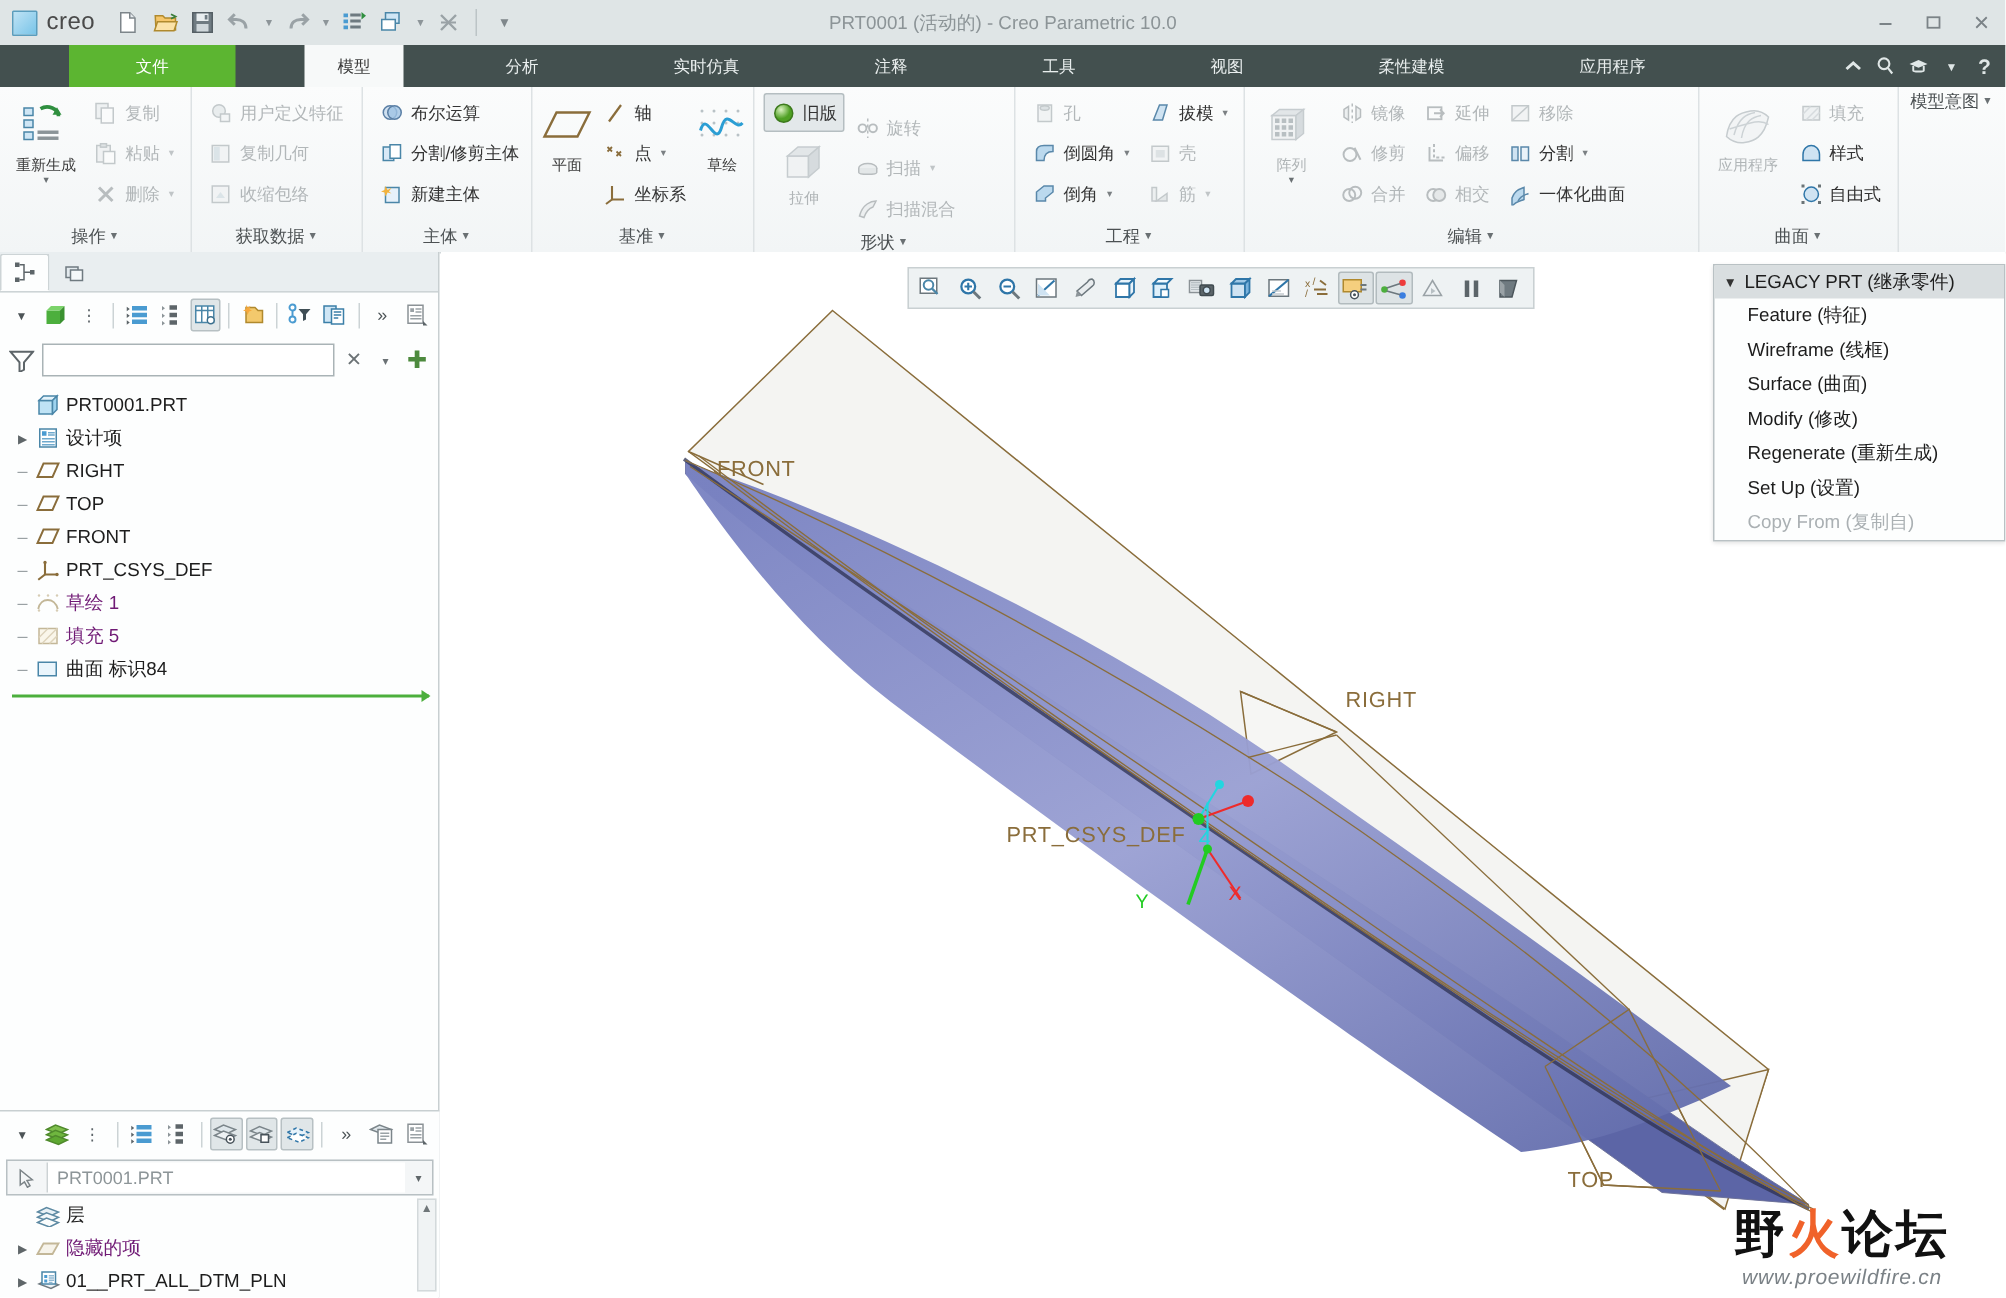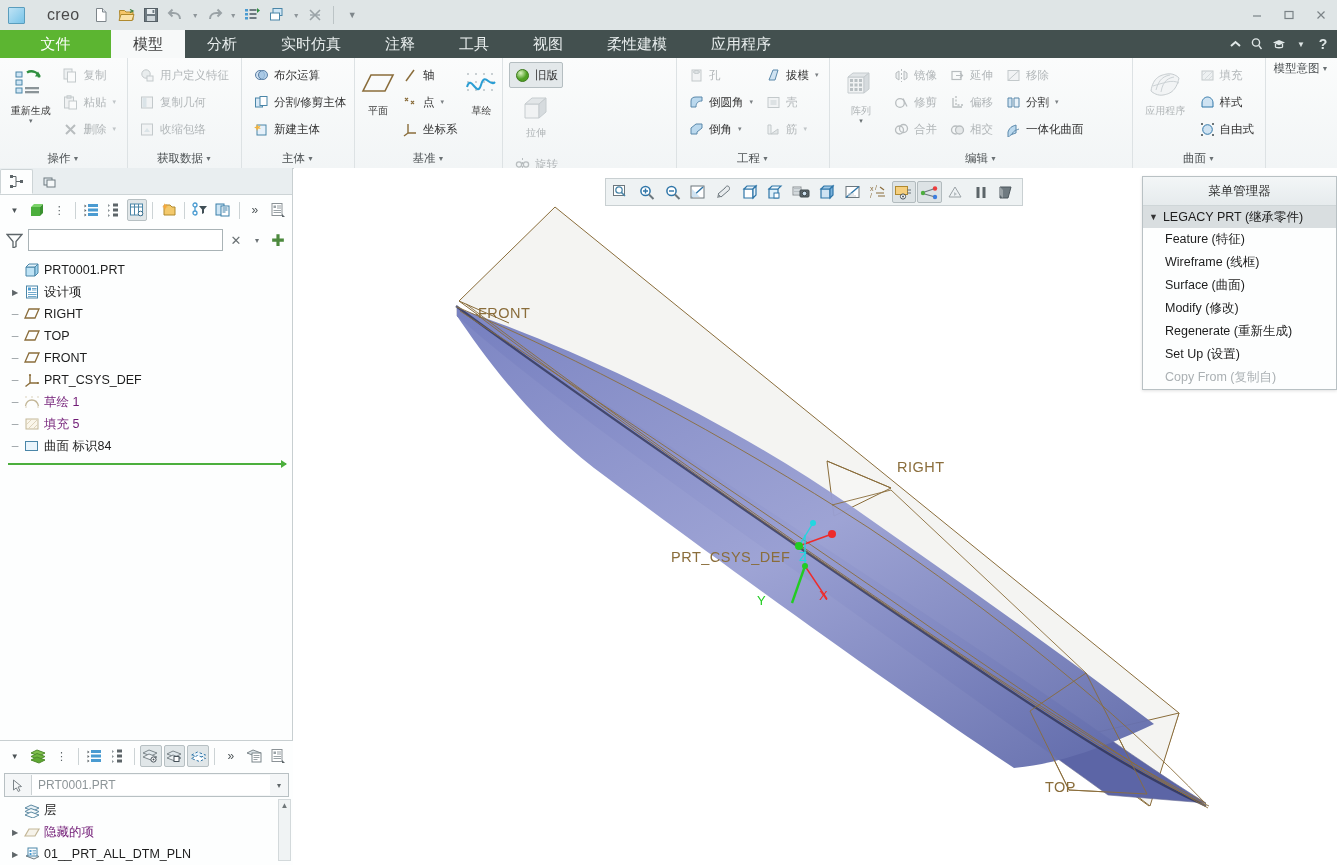--- a/index.html
+++ b/index.html
@@ -7,39 +7,39 @@
     width:1337px;height:865px;overflow:hidden;
     font-family:"Liberation Sans","DejaVu Sans",sans-serif;
     font-size:12px;color:#222;background:#fff;
     -webkit-font-smoothing:antialiased;
   }
   .app{position:relative;width:1337px;height:865px;}
 
   
   .titlebar{position:absolute;left:0;top:0;width:1337px;height:30px;background:#dfe5e6;
     border-bottom:1px solid #cdd4d6;display:flex;align-items:center;}
-  .creo-logo{display:flex;align-items:center;gap:22px;padding:0 10px 0 8px;}
+  .creo-logo{display:flex;align-items:center;gap:6px;padding:0 10px 0 8px;}
   .creo-cube{width:15px;height:15px;background:linear-gradient(135deg,#bfe3f5,#78c4e8);
     border:1px solid #5a9dbd;border-radius:1px;}
   .creo-word{font-size:16px;color:#4a4a4a;letter-spacing:.3px;}
   .qat{display:flex;align-items:center;gap:1px;}
   .qat .qbtn{width:24px;height:24px;display:flex;align-items:center;justify-content:center;
     border-radius:2px;cursor:default;position:relative;}
   .qsep{width:1px;height:18px;background:#bcc4c6;margin:0 5px;}
   .title-text{position:absolute;left:0;right:0;text-align:center;font-size:12.5px;color:#8c9497;
     pointer-events:none;}
   .winbtns{position:absolute;right:0;top:0;height:30px;display:flex;}
   .winbtn{width:32px;height:30px;display:flex;align-items:center;justify-content:center;
     color:#9aa2a5;font-size:13px;}
 
   
   .ribbon-tabs{position:absolute;left:0;top:30px;width:1337px;height:28px;background:#43504f;
     display:flex;align-items:stretch;}
-  .rtab{display:flex;align-items:center;justify-content:center;color:#e9eeee;font-size:15px;
-    padding:0 22px;cursor:default;white-space:nowrap;}
+  .rtab{display:flex;align-items:center;justify-content:center;color:#e9eeee;font-size:11px;
+    padding:0 22px;cursor:default;white-space:nowrap;margin-left:46px;}
   .rtab.file{background:#5cb531;color:#fff;min-width:67px;font-weight:normal;}
   .rtab.active{background:#f7f9f9;color:#3b3b3b;}
   .ribbon-right{position:absolute;right:4px;top:30px;height:28px;display:flex;align-items:center;gap:2px;}
   .rr-btn{width:20px;height:22px;display:flex;align-items:center;justify-content:center;color:#dfe6e6;
     font-size:12px;}
 
   
   .ribbon{position:absolute;left:0;top:58px;width:1337px;height:110px;
     background:linear-gradient(#fbfcfc,#f2f5f6);border-bottom:1px solid #cfd6d8;display:flex;}
   .rgroup{position:relative;display:flex;flex-direction:column;border-right:1px solid #dde2e4;
@@ -212,20 +212,21 @@
             <path d="M3 3l10 10M13 3L3 13" stroke="#9aa2a6" stroke-width="1.6" fill="none"></path>
             <path d="M3 8h10" stroke="#9aa2a6" stroke-width="1.4"></path>
           </svg>
       </div>
       <div class="qsep"></div>
       <div class="qbtn">
           <span style="font-size:9px;color:#7f878b">▼</span>
         </div>
     </div>
 
+    <div class="title-text">PRT0001 (活动的) - Creo Parametric 10.0</div>
 
     <div class="winbtns">
       <div class="winbtn">
         <svg width="12" height="12" viewBox="0 0 12 12">
             <path d="M2 7h8" stroke="#7b8387" stroke-width="1.2"></path>
           </svg>
       </div>
       <div class="winbtn">
         <svg width="12" height="12" viewBox="0 0 12 12">
             <rect x="2" y="2.5" width="8" height="7" fill="none" stroke="#7b8387" stroke-width="1.2"></rect>
@@ -466,21 +467,21 @@
           </div>
           <div class="lb">草绘</div>
         </div>
       </div>
       <div class="rgroup-label">
         <span>基准</span><span class="caret">▼</span>
       </div>
     </div>
 
     <div class="rgroup" style="width:174px">
-      <div class="rgroup-body" style="flex-direction:column;align-items:flex-start">
+      <div class="rgroup-body" style="align-items:flex-start">
         <div style="display:flex;flex-direction:column;align-items:center;">
           <div class="smbtn toggled" style="margin-bottom:2px;">
             <span class="ic">
               <svg width="15" height="15" viewBox="0 0 15 15">
                   <defs>
                     <radialGradient id="lg" cx="35%" cy="30%">
                       <stop offset="0" stop-color="#dbf3c1"></stop>
                       <stop offset="1" stop-color="#4fa024"></stop>
                     </radialGradient>
                   </defs>
@@ -1312,24 +1313,29 @@
           </svg>
       </div>
       <div class="gbtn">
         <svg width="19" height="17" viewBox="0 0 19 17">
             <path d="M3 3h11l-3 11H3z" fill="#6f7a80" stroke="#4d575c"></path>
             <path d="M3 3l3 3v8l-3-3z" fill="#9aa2a6"></path>
           </svg>
       </div>
     </div>
 
+    <div class="watermark">
+      <div class="wm-top">
+        <span>野</span><span class="fire">火</span><span>论坛</span>
+      </div>
+      <div class="wm-sub">www.proewildfire.cn</div>
+    </div>
   </div>
 
   <div class="menumgr">
-    <div class="mm-title">菜单管理器</div>
     <div class="mm-head">
       <span class="tri">▼</span>
       <span>LEGACY PRT (继承零件)</span>
     </div>
     <div class="mm-item">Feature (特征)</div>
     <div class="mm-item">Wireframe (线框)</div>
     <div class="mm-item">Surface (曲面)</div>
     <div class="mm-item">Modify (修改)</div>
     <div class="mm-item">Regenerate (重新生成)</div>
     <div class="mm-item">Set Up (设置)</div>

